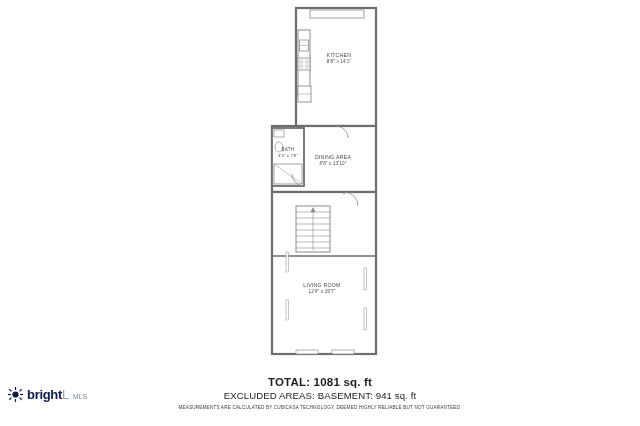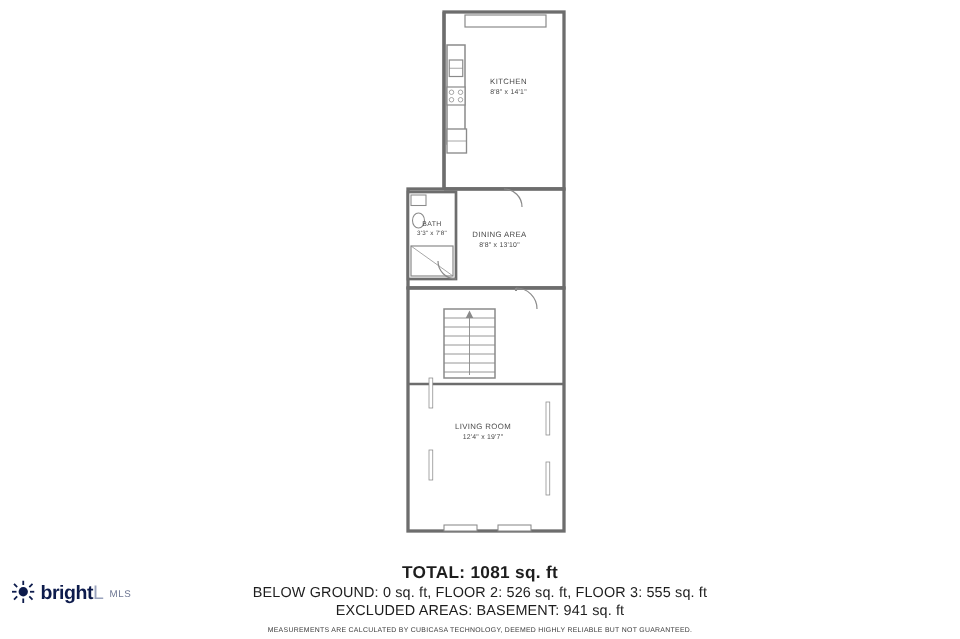--- a/index.html
+++ b/index.html
@@ -188,21 +188,20 @@
   <span class="dims">8'8" x 13'10"</span>
 </div>
 
 <div class="room-label" style="left:322px; top:288px; transform:translate(-50%,-50%);">
   <span class="name">LIVING ROOM</span>
   <span class="dims">12'4" x 19'7"</span>
 </div>
 
 <div id="summary">
   <div class="total">TOTAL: 1081 sq. ft</div>
-  <div class="line">BELOW GROUND: 0 sq. ft, FLOOR 2: 526 sq. ft, FLOOR 3: 555 sq. ft</div>
   <div class="line">EXCLUDED AREAS: BASEMENT: 941 sq. ft</div>
   <div class="disclaimer">MEASUREMENTS ARE CALCULATED BY CUBICASA TECHNOLOGY, DEEMED HIGHLY RELIABLE BUT NOT GUARANTEED.</div>
 </div>
 
 <div id="logo">
   <div class="mark">
     <svg width="15" height="15" viewBox="0 0 15 15">
       <g fill="#0d1b4c">
         <circle cx="7.5" cy="7.5" r="3.1"></circle>
         <rect x="6.9" y="0" width="1.2" height="3"></rect>

